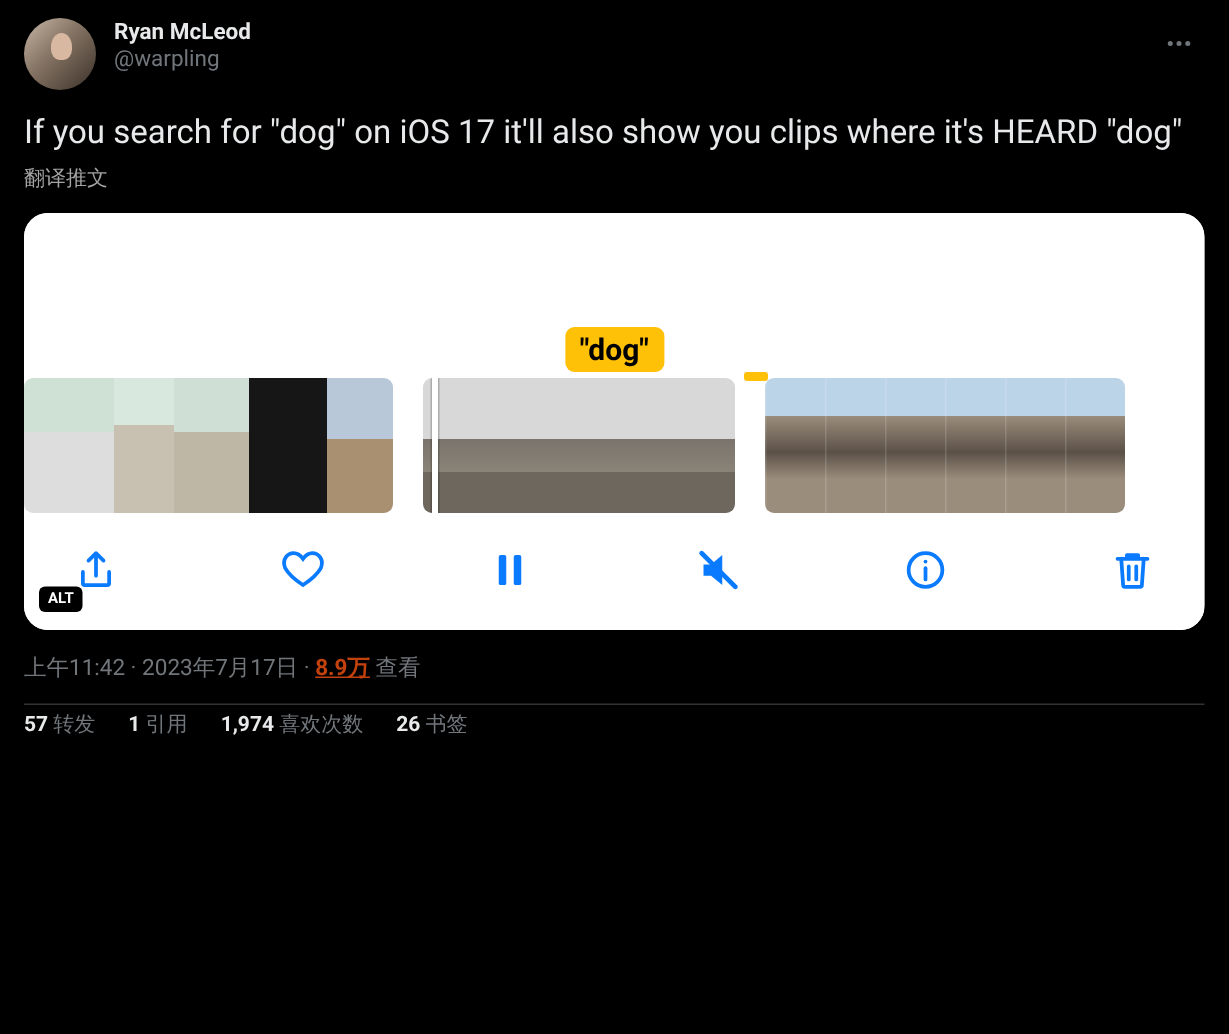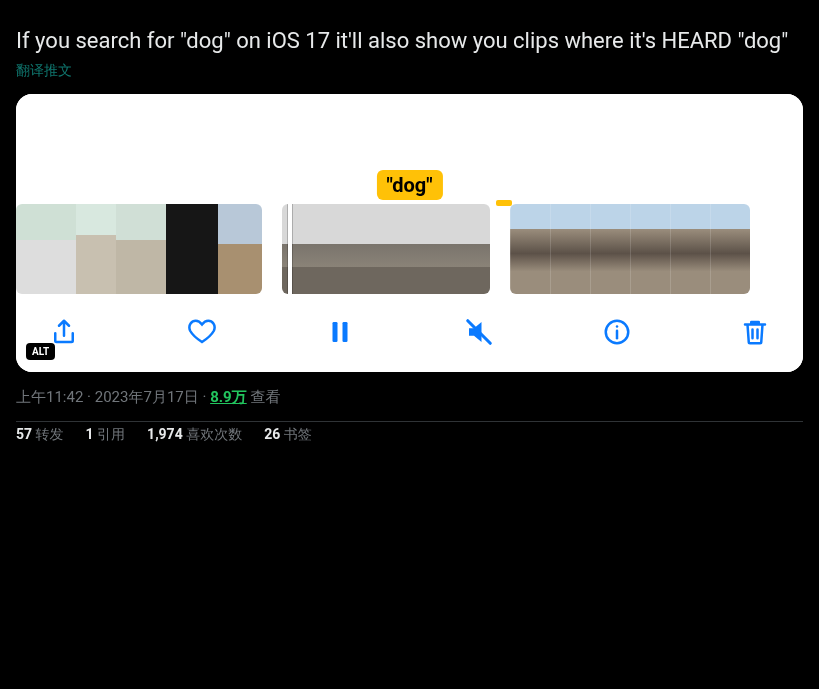--- a/index.html
+++ b/index.html
@@ -57,21 +57,21 @@
   }
   .tweet-text {
     margin-top: 14px;
     font-size: 22px;
     line-height: 1.35;
     color: #e7e9ea;
     white-space: pre-wrap;
   }
   .translate-link {
     margin-top: 6px;
-    color: #0f766e;
+    color: #a3a3a3;
     font-size: 14px;
     cursor: pointer;
     display: inline-block;
   }
   .media-card {
     margin-top: 14px;
     background: #fff;
     border-radius: 16px;
     overflow: hidden;
     position: relative;
@@ -167,40 +167,54 @@
     font-weight: 700;
     padding: 3px 6px;
     border-radius: 4px;
     cursor: pointer;
   }
   .meta-line {
     margin-top: 16px;
     color: #71767b;
     font-size: 15px;
   }
-  .meta-line .views-count { color: #22c55e; font-weight: 700; text-decoration: underline; }
+  .meta-line .views-count { color: #c2410c; font-weight: 700; text-decoration: underline; }
   .divider {
     height: 1px;
     background: #2f3336;
     margin-top: 14px;
   }
   .stats {
     display: flex;
     gap: 22px;
     margin-top: 4px;
     font-size: 14px;
     color: #71767b;
   }
   .stat .num { color: #e7e9ea; font-weight: 700; }
   .stat { cursor: pointer; }
 </style>
 </head>
 <body>
 
 <div class="tweet">
+  <div class="header">
+    <div class="avatar"></div>
+    <div class="name-block">
+      <div class="display-name">Ryan McLeod</div>
+      <div class="handle">@warpling</div>
+    </div>
+    <div class="more-btn">
+      <svg viewBox="0 0 24 24" width="20" height="20">
+          <circle cx="5" cy="12" r="2" fill="#71767b"></circle>
+          <circle cx="12" cy="12" r="2" fill="#71767b"></circle>
+          <circle cx="19" cy="12" r="2" fill="#71767b"></circle>
+        </svg>
+    </div>
+  </div>
 
   <div class="tweet-text">If you search for "dog" on iOS 17 it'll also show you clips where it's HEARD "dog"</div>
   <a class="translate-link">翻译推文</a>
 
   <div class="media-card">
     <div class="media-top">
       <div class="dog-label">"dog"</div>
       <div class="tick"></div>
     </div>
     <div class="timeline">

